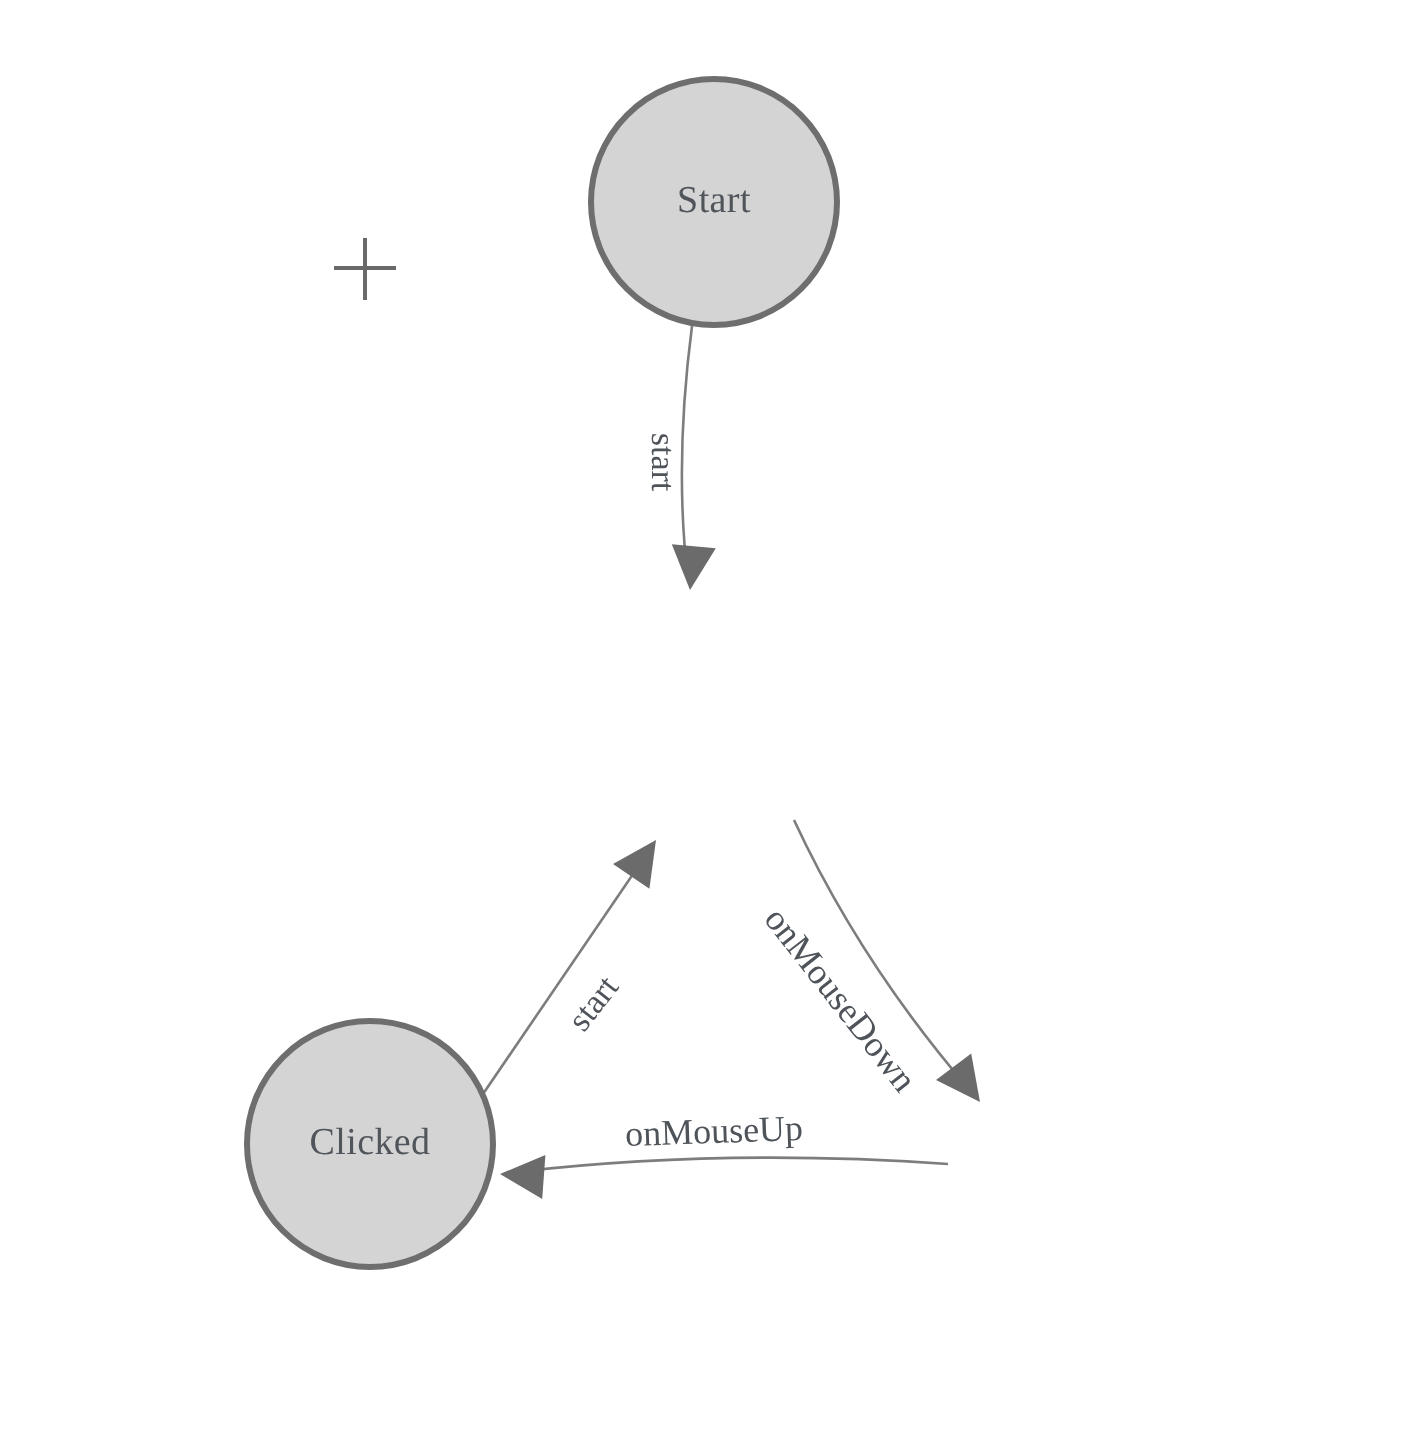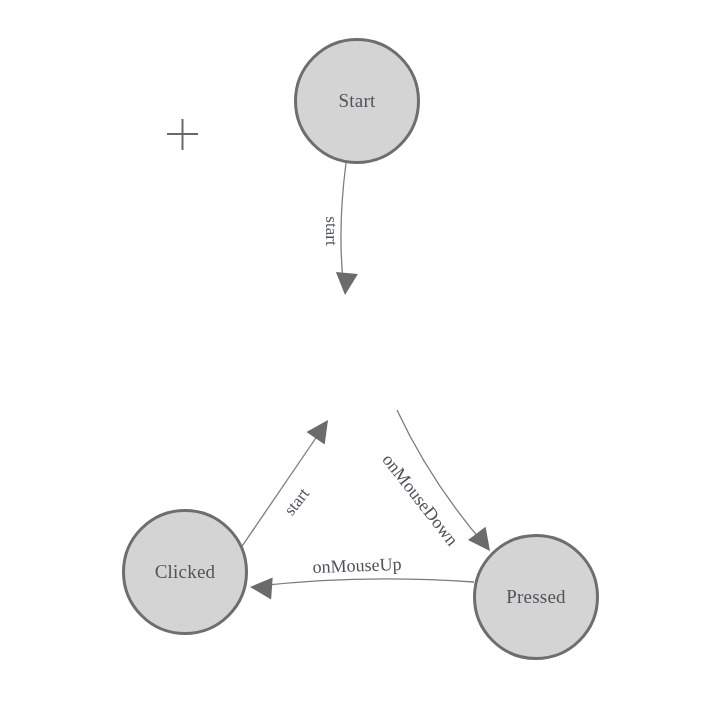--- a/index.html
+++ b/index.html
@@ -101,23 +101,20 @@
 
   <div class="state-node node-start">
     <span>Start</span>
   </div>
 
 
   <div class="state-node node-clicked">
     <span>Clicked</span>
   </div>
 
-  <div class="state-node node-pressed">
-    <span>Pressed</span>
-  </div>
 
   <div class="edge-label label-start-1">start</div>
 
   <div class="edge-label label-onmousedown">onMouseDown</div>
 
   <div class="edge-label label-onmouseup">onMouseUp</div>
 
   <div class="edge-label label-start-2">start</div>
 
 </div>

